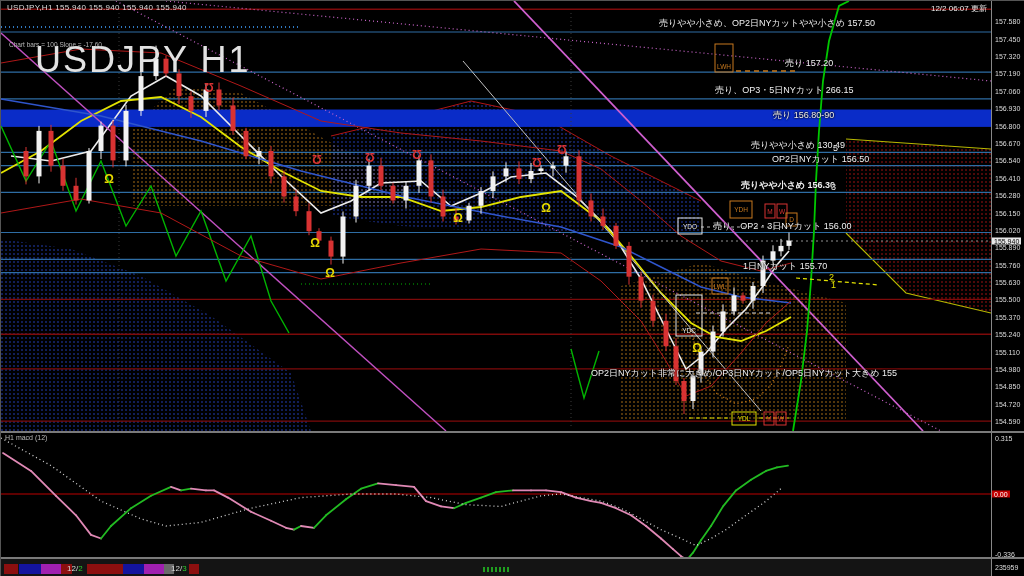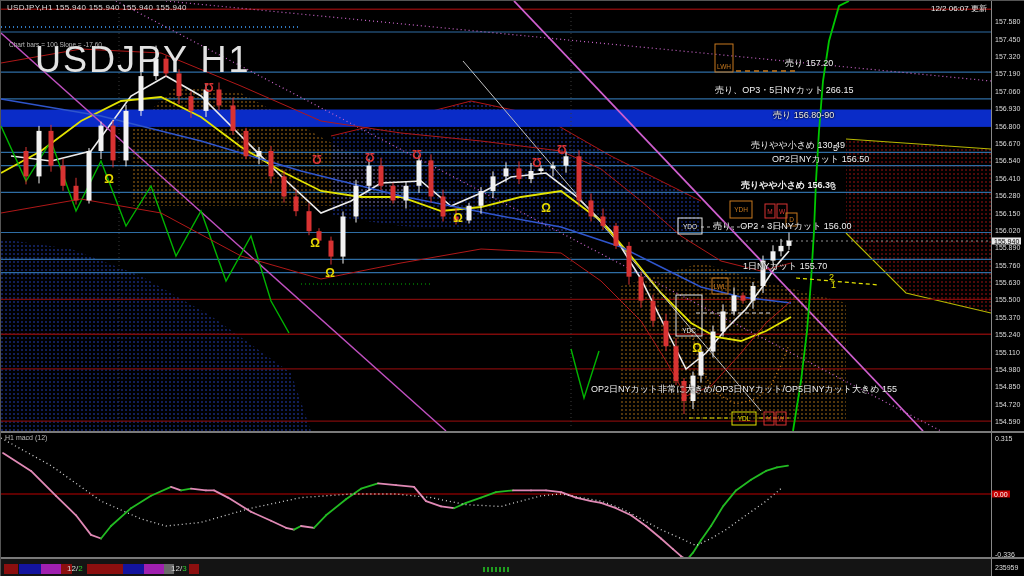--- a/index.html
+++ b/index.html
@@ -265,29 +265,30 @@
           <rect x="763" y="411" width="10" height="13" fill="none" stroke="#d83232" stroke-width="1"></rect>
           <text x="768" y="420" fill="#d83232" font-size="6.5" text-anchor="middle" font-family="Liberation Sans, sans-serif">M</text>
           <rect x="775" y="411" width="10" height="13" fill="none" stroke="#d83232" stroke-width="1"></rect>
           <text x="780" y="420" fill="#d83232" font-size="6.5" text-anchor="middle" font-family="Liberation Sans, sans-serif">W</text>
         </g>
       </svg>
     <div class="watermark">USDJPY H1</div>
     <div class="subtext">Chart bars = 100  Slope = -17.60</div>
     <div class="hdr">USDJPY,H1  155.940 155.940 155.940 155.940</div>
     <div class="upd">12/2 06:07 更新</div>
+  <div class="ann" style="left: 658px; top: 16px;">売りやや小さめ、OP2日NYカットやや小さめ 157.50</div>
       <div class="ann" style="left: 784px; top: 56px;">売り 157.20</div>
       <div class="ann" style="left: 714px; top: 83px;">売り、OP3・5日NYカット 266.15</div>
       <div class="ann" style="left: 772px; top: 108px;">売り 156.80-90</div>
       <div class="ann" style="left: 750px; top: 138px;">売りやや小さめ 130.49</div>
       <div class="ann" style="left: 771px; top: 152px; text-align: center;">OP2日NYカット 156.50</div>
       <div class="ann" style="left: 740px; top: 178px; font-weight: bold;">売りやや小さめ 156.30</div>
       <div class="ann" style="left: 712px; top: 219px;">売り、OP2・3日NYカット 156.00</div>
       <div class="ann" style="left: 742px; top: 259px;">1日NYカット 155.70</div>
-      <div class="ann" style="left: 590px; top: 366px; margin-top: 16px;">OP2日NYカット非常に大きめ/OP3日NYカット/OP5日NYカット大きめ 155</div>
+      <div class="ann" style="left: 590px; top: 366px;">OP2日NYカット非常に大きめ/OP3日NYカット/OP5日NYカット大きめ 155</div>
       <div class="ann" style="left: 832px; top: 142px;">5</div>
       <div class="ann" style="left: 830px; top: 181px;">3</div>
       <div class="ann" style="left: 828px; top: 271px; color: rgb(226, 226, 0);">2</div>
       <div class="ann" style="left: 830px; top: 279px; color: rgb(226, 226, 0);">1</div>
     </div>
 
   <svg id="macdsvg" width="990" height="125" viewBox="0 432 990 125">
       <line x1="0" y1="493" x2="990" y2="493" stroke="#bb0000" stroke-width="1.2"></line>
       <g>
         <line x1="2" y1="452.1" x2="30" y2="469.9" stroke="#e089b5" stroke-width="1.8" stroke-linecap="round"></line>

